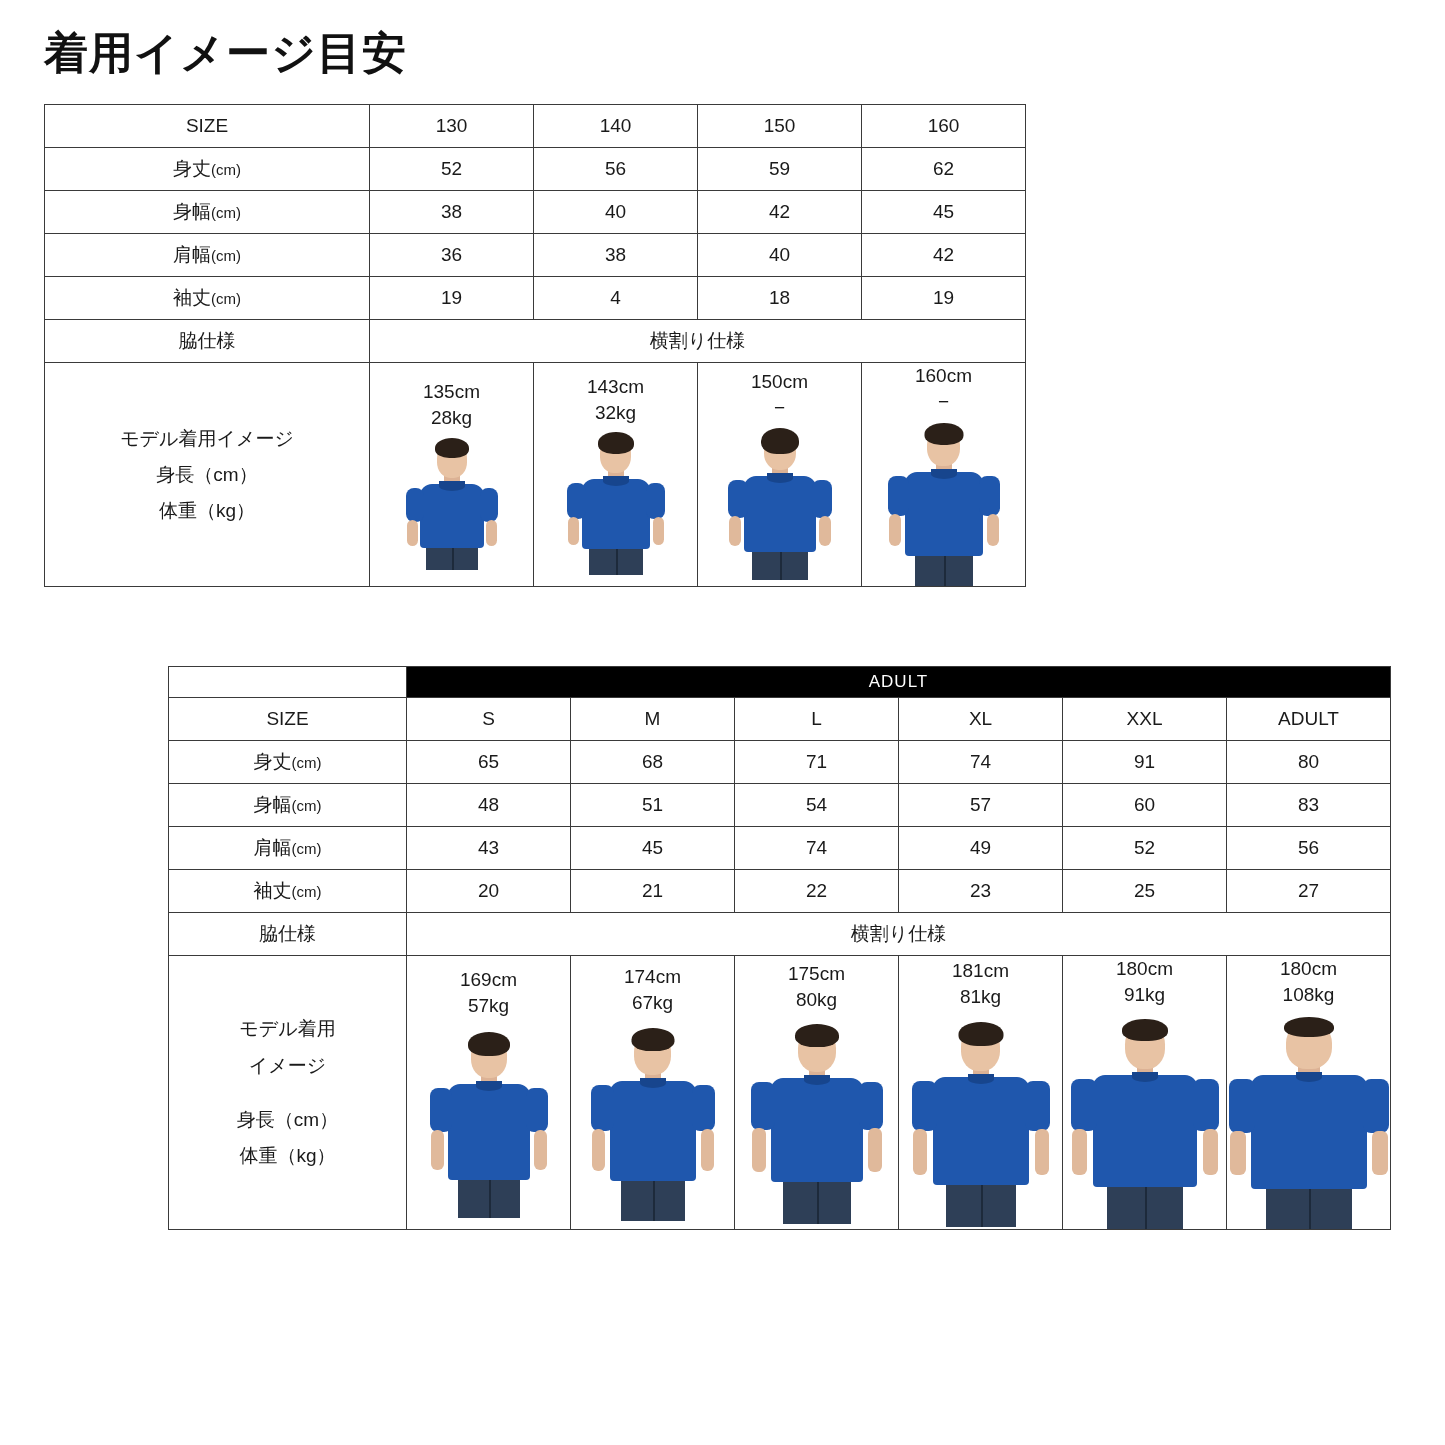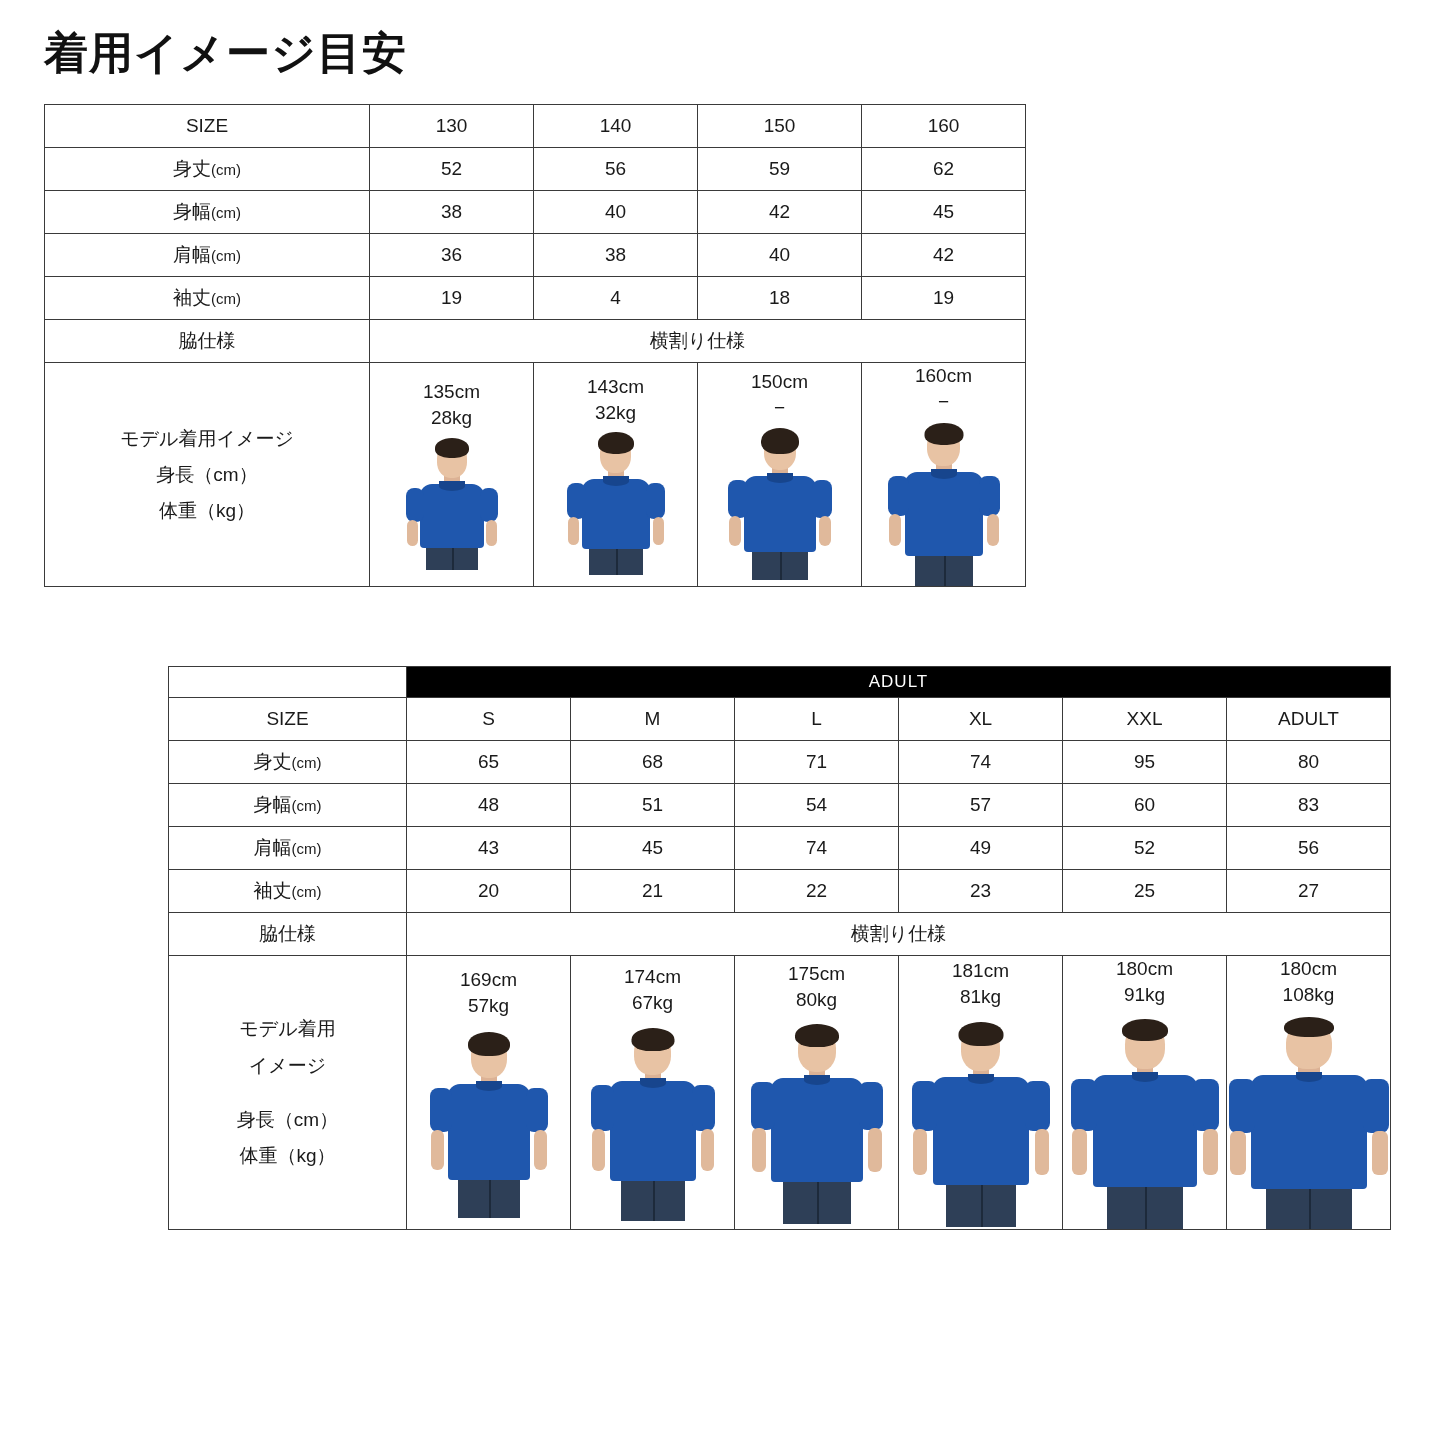--- a/index.html
+++ b/index.html
@@ -351,21 +351,21 @@
     <td class="val dash-col">XL</td>
     <td class="val">XXL</td>
     <td class="val">ADULT</td>
   </tr>
   <tr class="row-label">
     <td><span>身丈</span><span class="unit">(cm)</span></td>
     <td class="val">65</td>
     <td class="val dash-col">68</td>
     <td class="val">71</td>
     <td class="val dash-col">74</td>
-    <td class="val">95</td>
+    <td class="val">91</td>
     <td class="val">80</td>
   </tr>
   <tr class="row-label">
     <td><span>身幅</span><span class="unit">(cm)</span></td>
     <td class="val">48</td>
     <td class="val dash-col">51</td>
     <td class="val">54</td>
     <td class="val dash-col">57</td>
     <td class="val">60</td>
     <td class="val">83</td>

